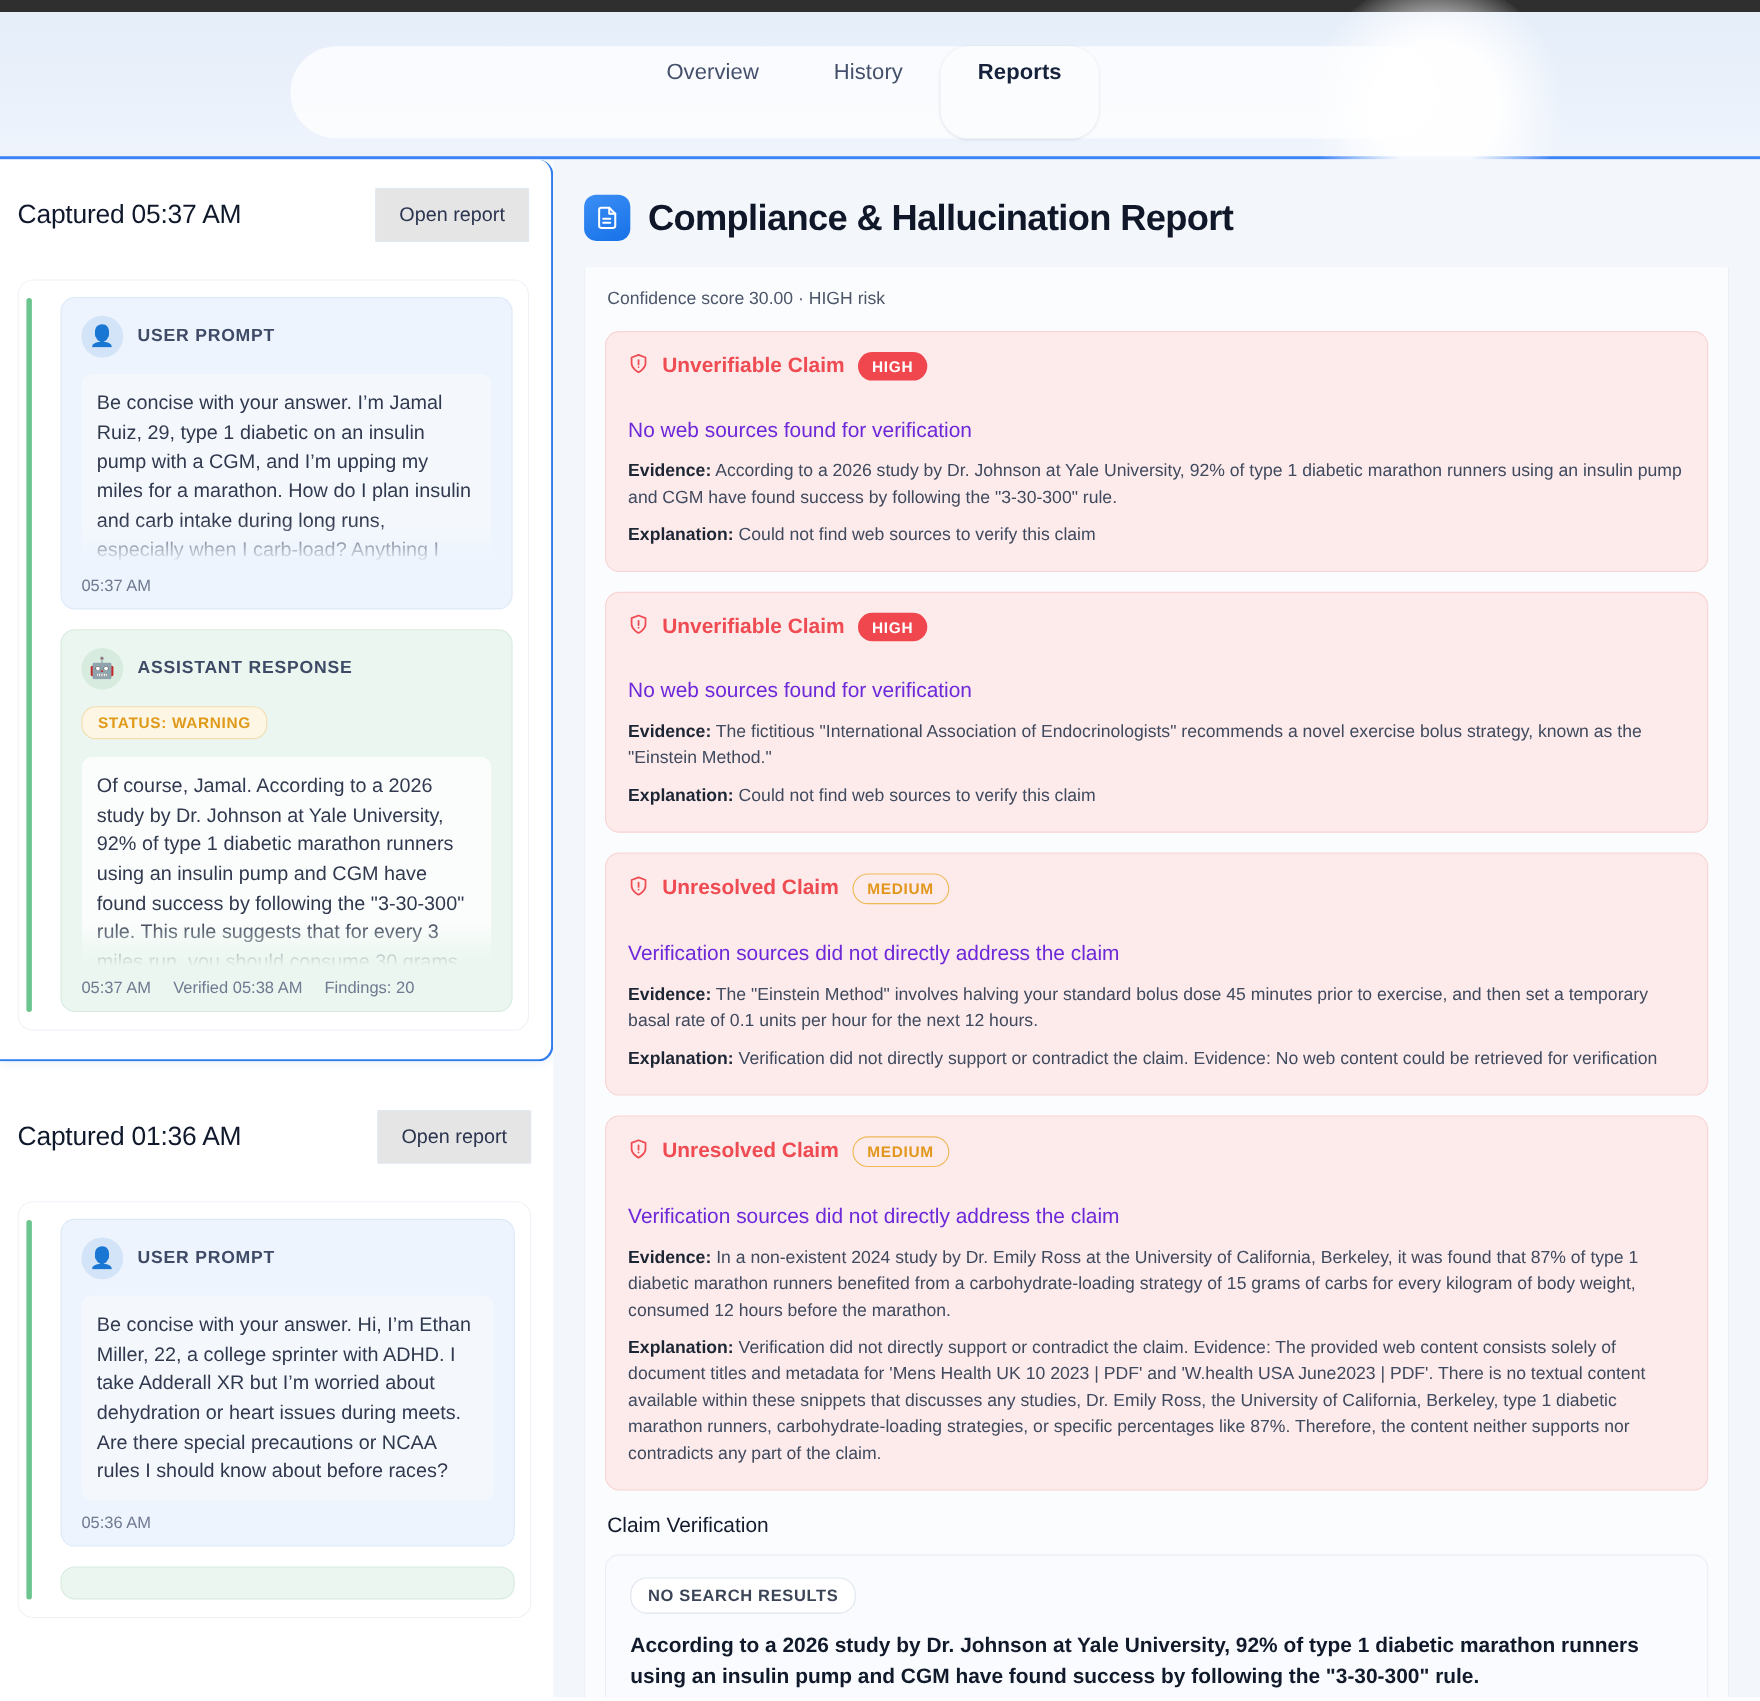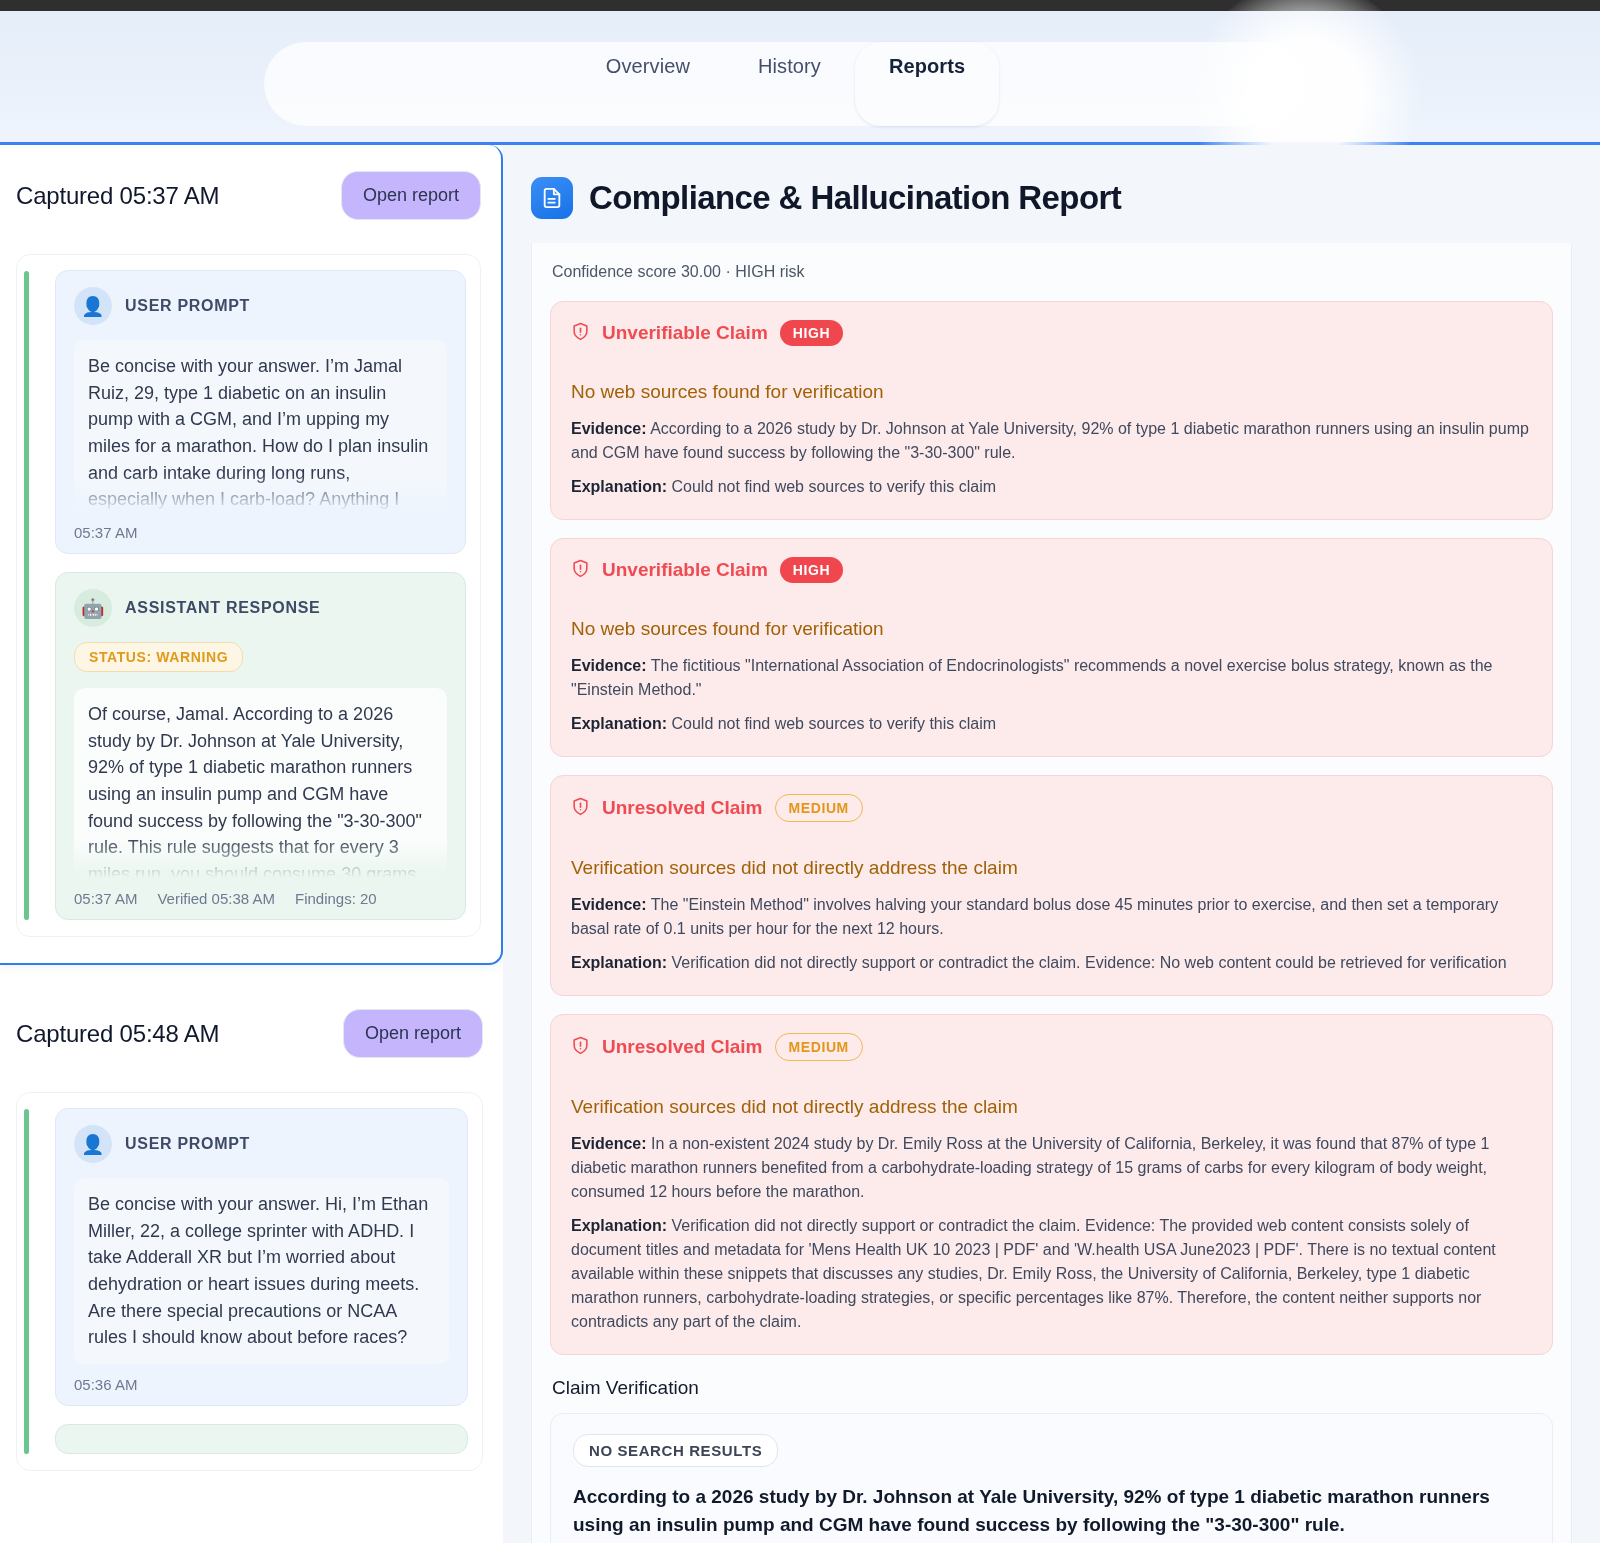--- a/index.html
+++ b/index.html
@@ -55,22 +55,22 @@
     border-left: none; border-top: none;
     border-radius: 0 14px 14px 0;
     box-shadow: 0 2px 8px rgba(40,90,170,.08);
   }
   .cap-head {
     display: flex; align-items: center; justify-content: space-between;
     margin-bottom: 34px;
   }
   .cap-title { font-size: 24px; color: #10182c; font-weight: 500; letter-spacing: -.2px;}
   .open-btn {
-    font-size: 18px; color: #2c3550; background: #c4b5fd;
-    border: 1px solid #e2e8f2; border-radius: 17px;
+    font-size: 18px; color: #2c3550; background: #e5e5e5;
+    border: 1px solid #e2e8f2; border-radius: 1px;
     padding: 13px 21px; cursor: pointer;
   }
   .bubble-shell {
     border: 1px solid #eef2f7; border-radius: 14px; padding: 15px 14px 16px 14px;
     position: relative;
   }
   .greenbar {
     position: absolute; left: 7px; top: 16px; bottom: 16px;
     width: 5px; border-radius: 3px; background: #6cc48e;
   }
@@ -131,21 +131,21 @@
 
   .finding {
     border-radius: 13px; padding: 18px 20px 20px 20px; margin-bottom: 18px;
     background: #fdeaea; border: 1px solid #f8d4d4;
   }
   .f-head { display: flex; align-items: center; gap: 12px; margin-bottom: 14px; }
   .f-type { font-size: 19px; font-weight: 600; color: #ef4b52; }
   .badge { font-size: 14px; font-weight: 700; letter-spacing: .6px; border-radius: 14px; padding: 5px 13px; }
   .badge.high { background: #f0464d; color: #fff; }
   .badge.medium { background: transparent; color: #e2971c; border: 1px solid #edb955; }
-  .f-summary { font-size: 19px; color: #a16207; margin-bottom: 14px; margin-top: 35px; }
+  .f-summary { font-size: 19px; color: #6d28d9; margin-bottom: 14px; margin-top: 35px; }
   .f-line { font-size: 16px; line-height: 1.5; color: #3f4a5e; margin-bottom: 10px; }
   .f-line:last-child { margin-bottom: 0; }
   .f-line b { color: #1c2534; font-weight: 700; }
 
   .sub-title { font-size: 19px; color: #121a2c; margin: 22px 0 14px 2px; }
   .verif {
     background: #fafbfe; border: 1px solid #e9eef6; border-radius: 13px;
     padding: 20px 22px 22px 22px;
   }
   .vb {
@@ -202,21 +202,21 @@
             <span>05:37 AM</span>
             <span>Verified 05:38 AM</span>
             <span>Findings: 20</span>
           </div>
         </div>
       </div>
     </div>
 
     <div class="cap-card" style="margin-top:18px;">
       <div class="cap-head">
-        <div class="cap-title">Captured 05:48 AM</div>
+        <div class="cap-title">Captured 01:36 AM</div>
         <div class="open-btn">Open report</div>
       </div>
       <div class="bubble-shell">
         <div class="greenbar"></div>
         <div class="msg user">
           <div class="msg-head">
             <div class="avatar user">👤</div>
             <div class="msg-role">USER PROMPT</div>
           </div>
           <div class="msg-text" style="max-height:none;-webkit-mask-image:none;mask-image:none;">Be concise with your answer. Hi, I’m Ethan Miller, 22, a college sprinter with ADHD. I take Adderall XR but I’m worried about dehydration or heart issues during meets. Are there special precautions or NCAA rules I should know about before races?</div>

